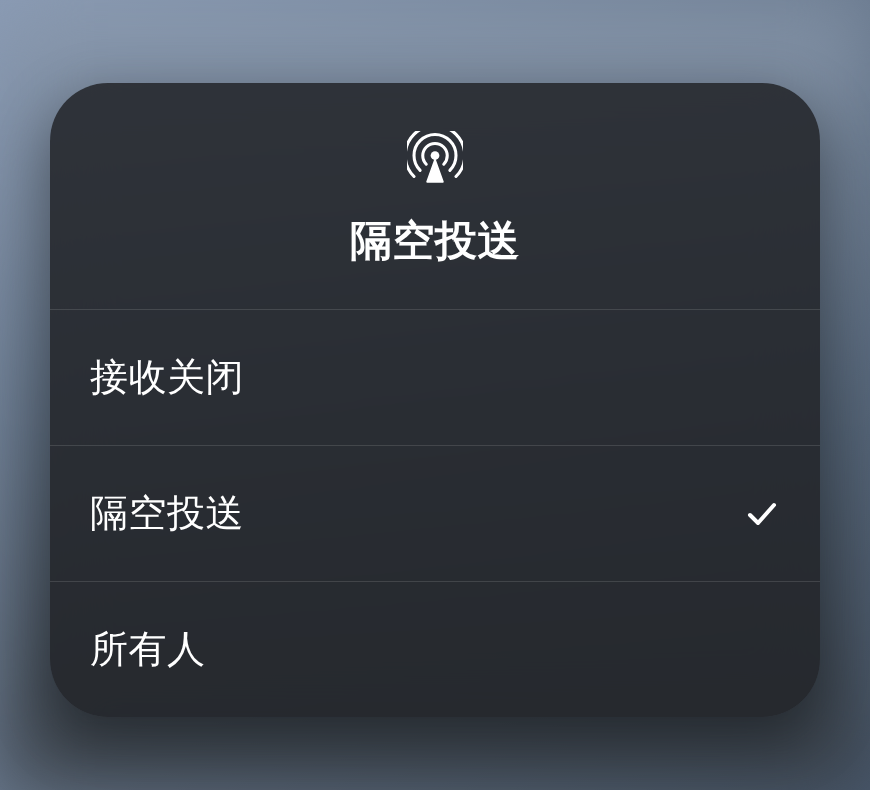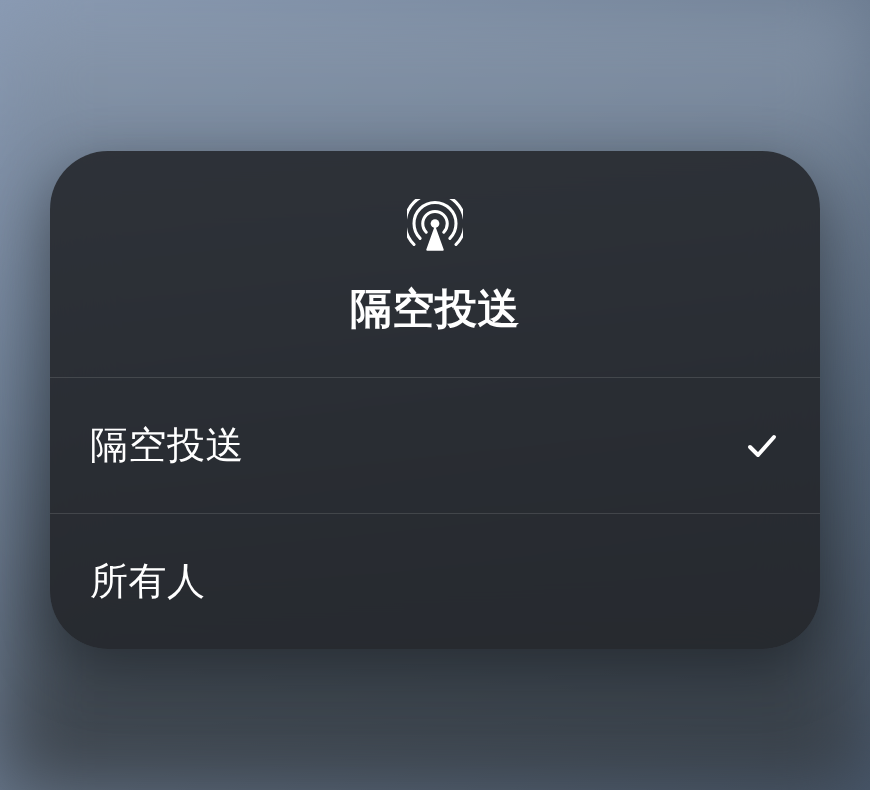--- a/index.html
+++ b/index.html
@@ -113,20 +113,24 @@
         <circle cx="32" cy="28" r="5" fill="#ffffff" stroke="none"></circle>
         <path d="M 22 38 A 14 14 0 1 1 42 38"></path>
         <path d="M 15 45 A 24 24 0 1 1 49 45"></path>
         <path d="M 8 52 A 34 34 0 1 1 56 52"></path>
         <path d="M 32 33 L 23 58 L 41 58 Z" fill="#ffffff" stroke="#ffffff" stroke-width="2" stroke-linejoin="round"></path>
       </svg>
     </div>
     <div class="title">隔空投送</div>
   </div>
 
+  <div class="option-row">
+    <span class="option-label">接收关闭</span>
+
+  </div>
 
   <div class="option-row">
     <span class="option-label">隔空投送</span>
     <span class="checkmark">
       <svg viewBox="0 0 36 36" fill="none" stroke="#ffffff" stroke-width="4" stroke-linecap="round" stroke-linejoin="round">
         <path d="M 6 19 L 14 27 L 30 9"></path>
       </svg>
     </span>
   </div>
 

